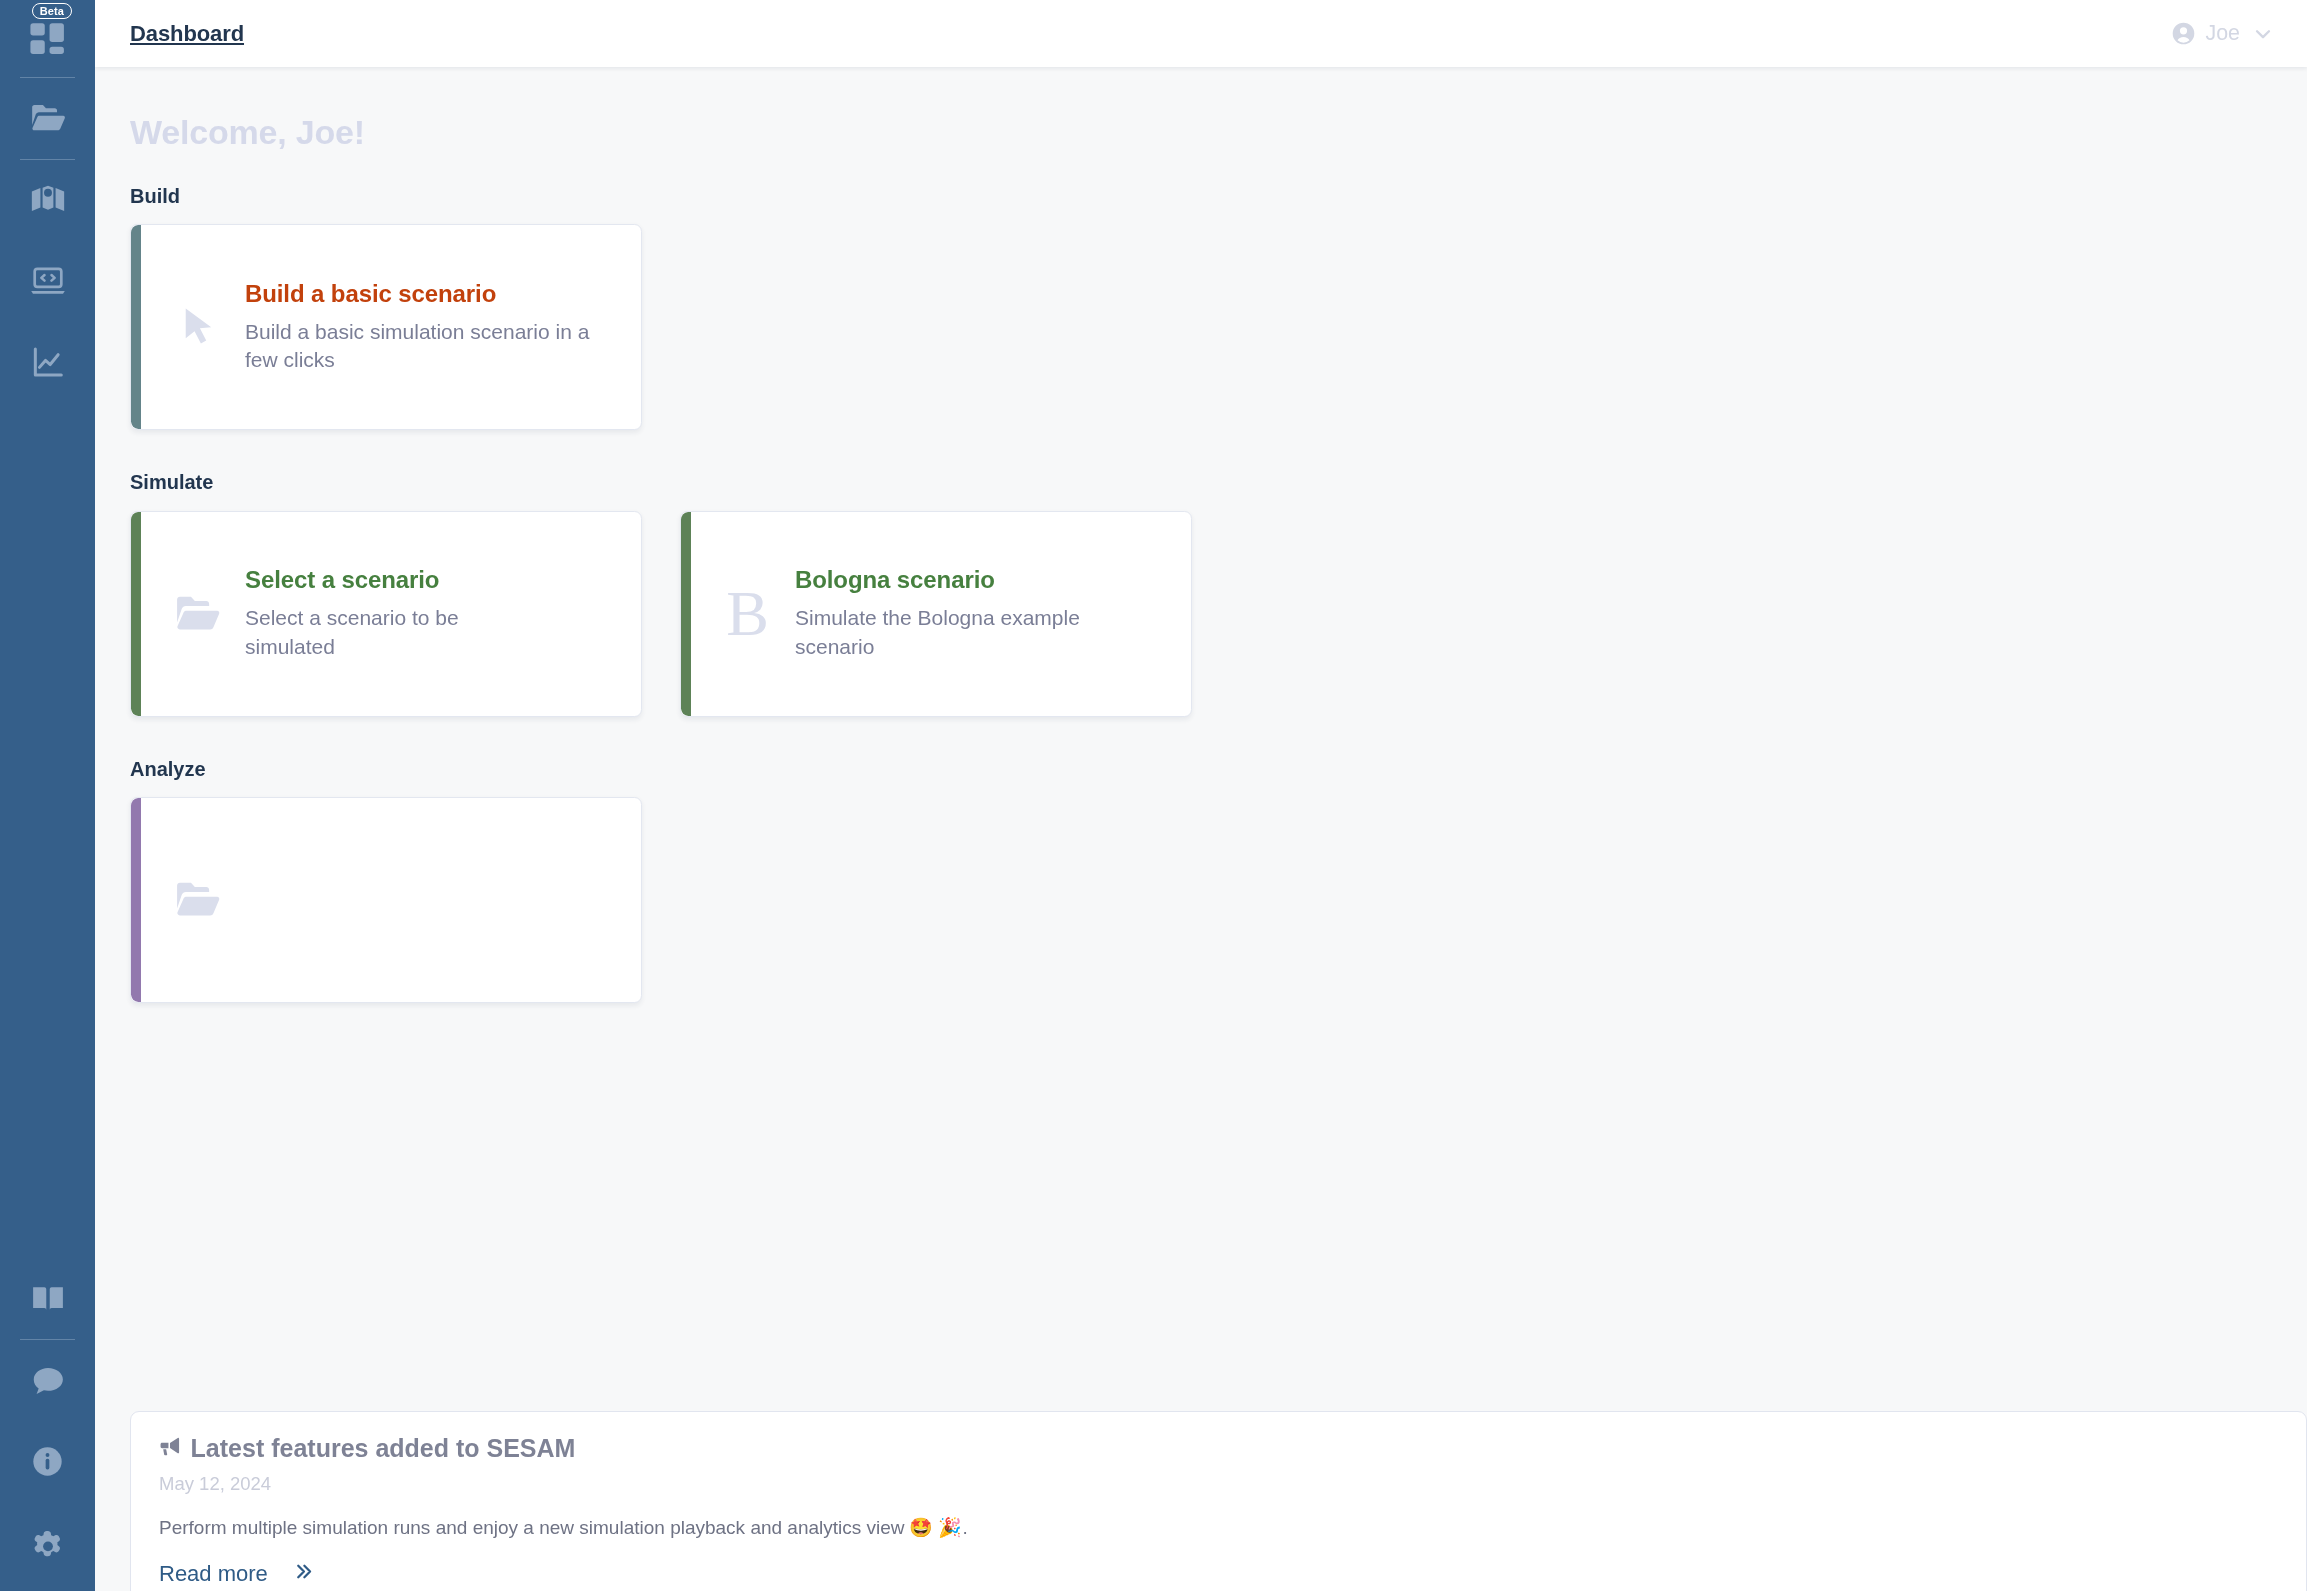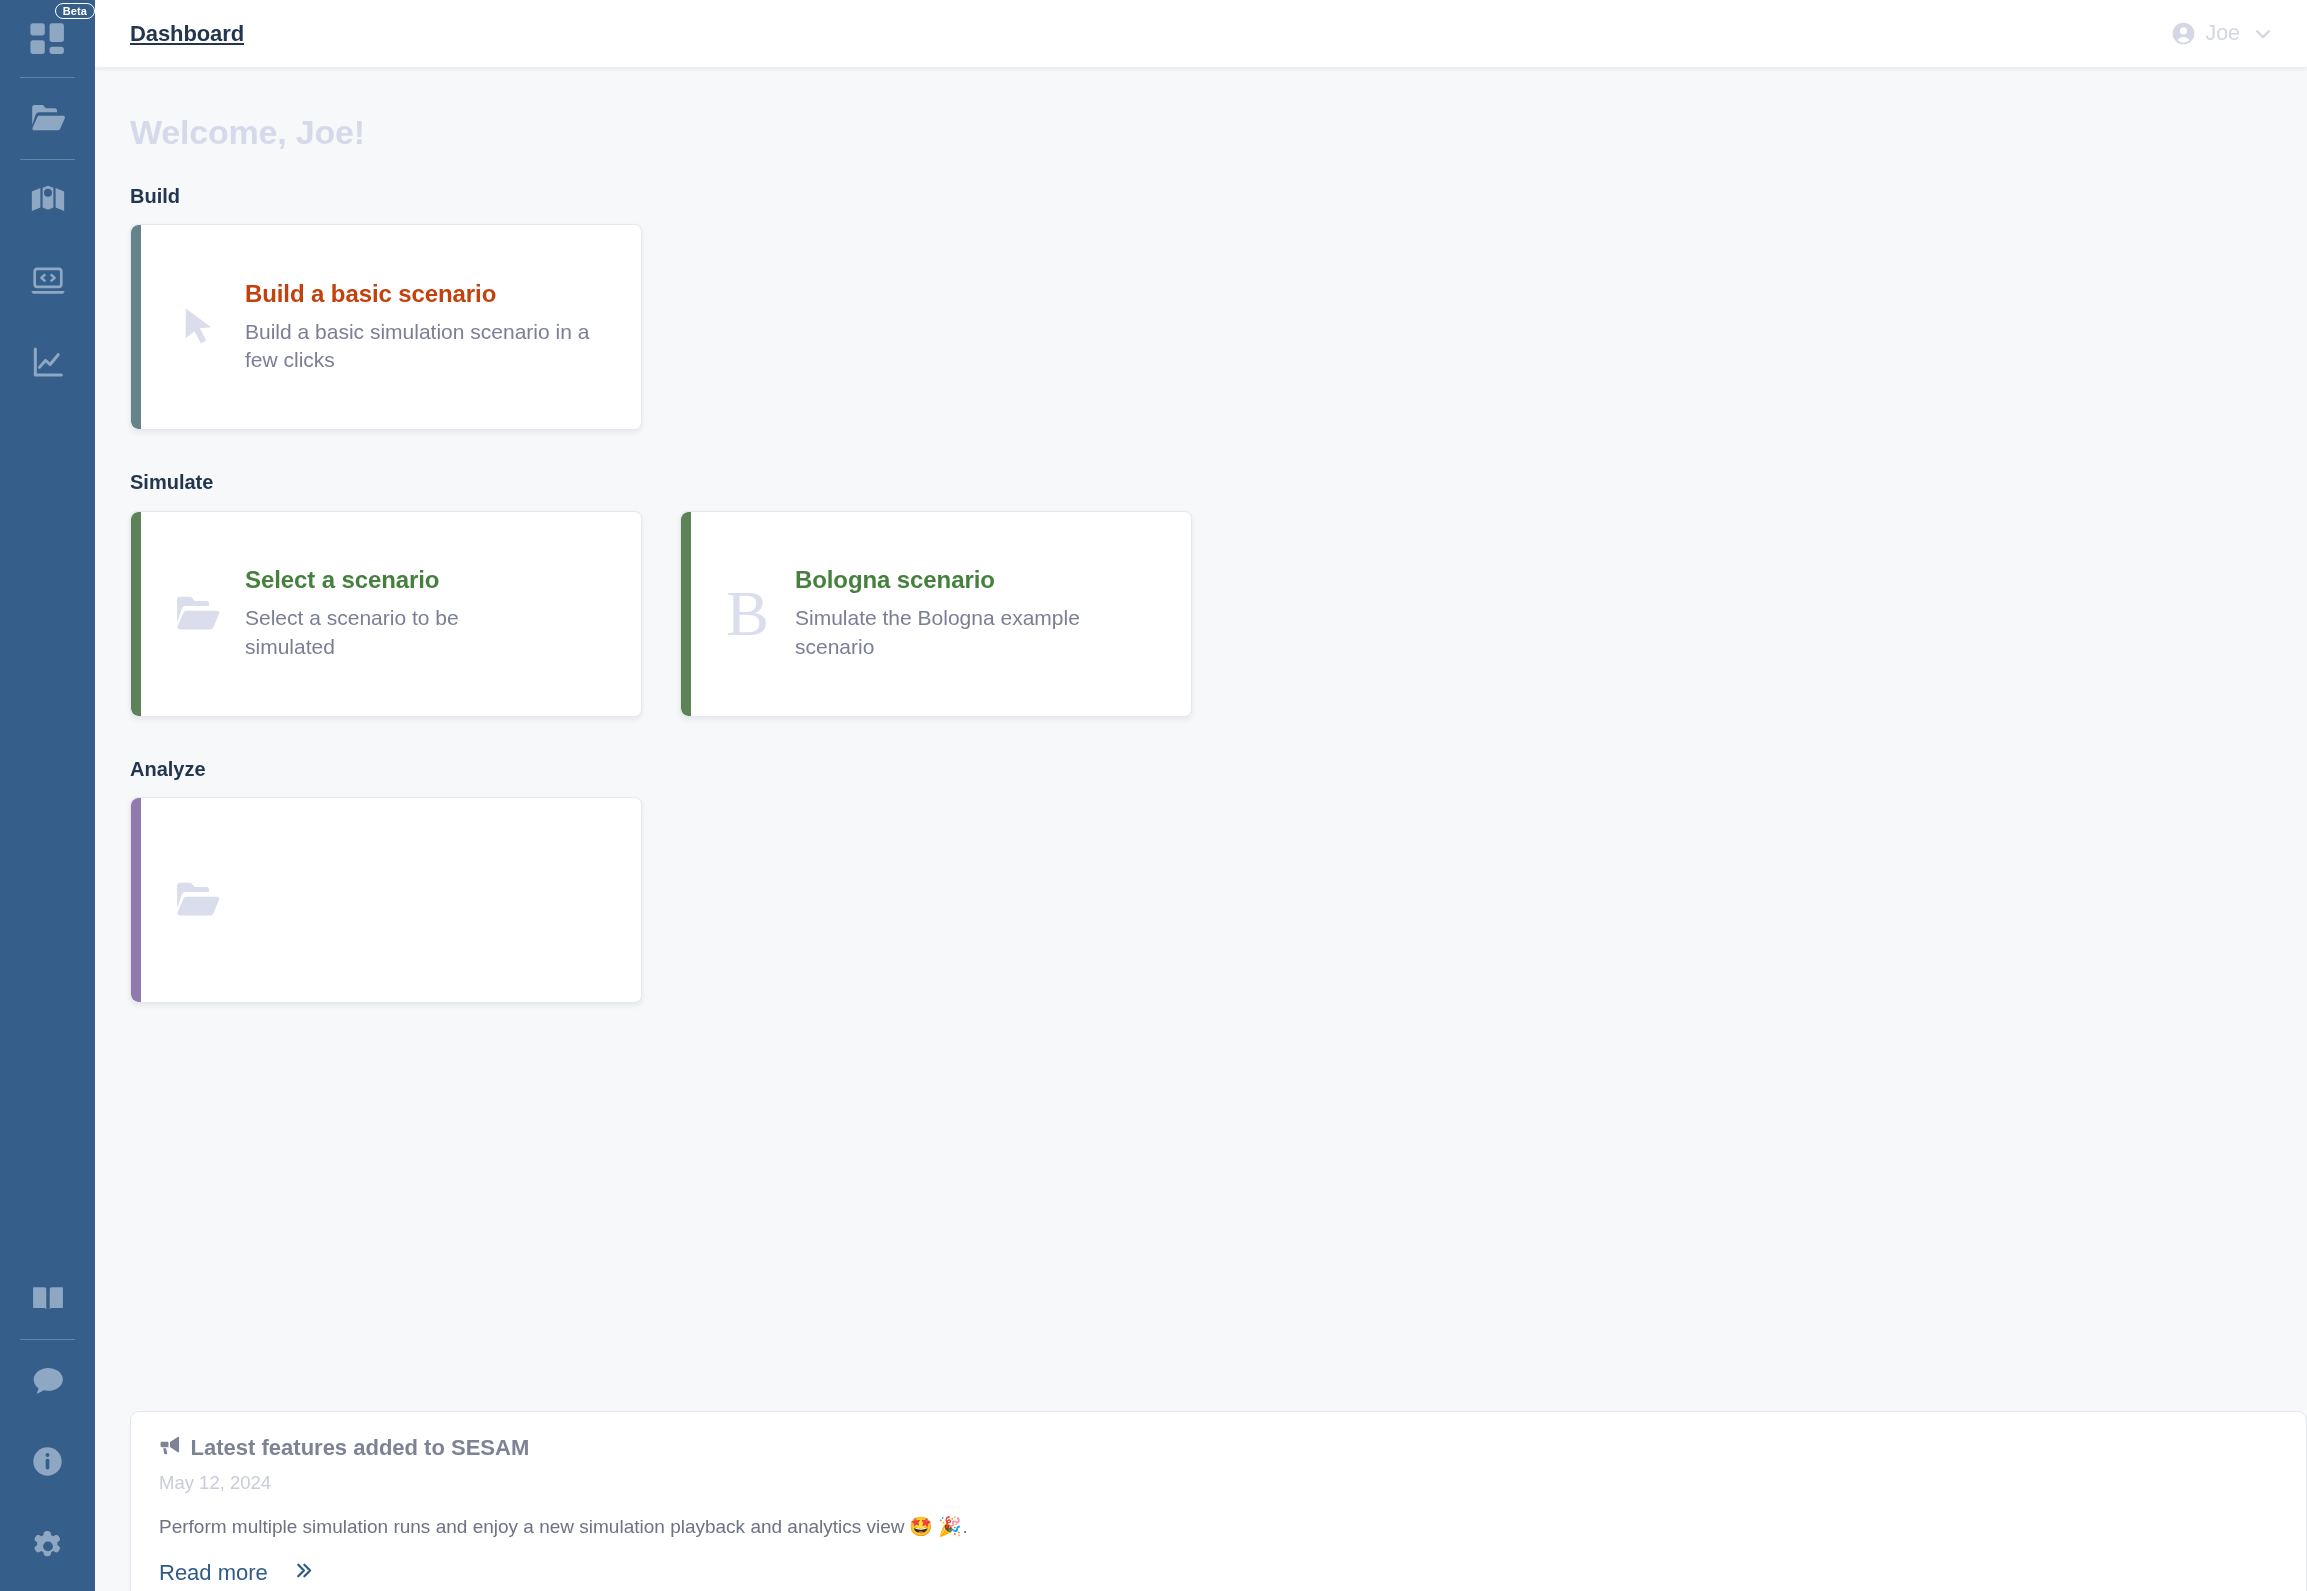--- a/index.html
+++ b/index.html
@@ -30,21 +30,21 @@
   }
   .sb-item svg { display: block; }
   .sb-icon-fill { fill: #8EA7C3; }
   .sb-icon-stroke { stroke: #8EA7C3; fill: none; }
   .sb-divider {
     width: 55px; height: 0.7px;
     background: rgba(190,208,228,0.33);
   }
   .beta-badge {
     position: absolute;
-    top: 3px; left: 55px;
+    top: 3px; left: 32px;
     border: 1.5px solid #ffffff;
     border-radius: 739px;
     color: #ffffff;
     font-size: 11px;
     font-weight: 700;
     padding: 0.7px 6.7px 1.5px 6.7px;
     line-height: 1.1;
     letter-spacing: 0.1px;
     background: #355F8A;
   }
@@ -137,21 +137,21 @@
     position: absolute;
     left: 35px; top: 1344px;
     width: 2177px; height: 214px;
     background: #ffffff;
     border: 0.7px solid #E1E5EF;
     border-radius: 9px;
     padding: 22px 28px 0 28px;
   }
   .news-title {
     display: flex; align-items: center; gap: 9.6px;
-    font-size: 22px; font-weight: 700; color: #7E8295;
+    font-size: 25px; font-weight: 700; color: #7E8295;
   }
   .news-date {
     margin-top: 10.4px;
     font-size: 18.5px; color: #C9CCD9;
   }
   .news-text {
     margin-top: 21px;
     font-size: 19px; color: #6E7284;
   }
   .news-link {

